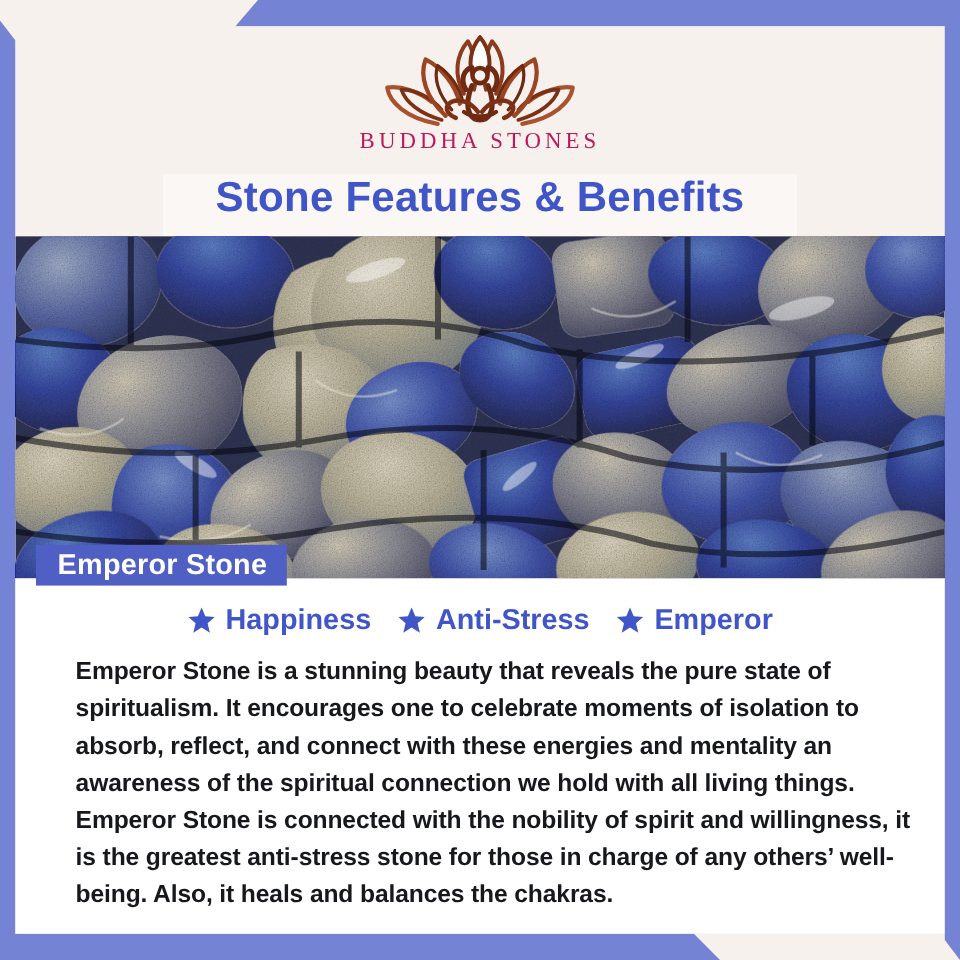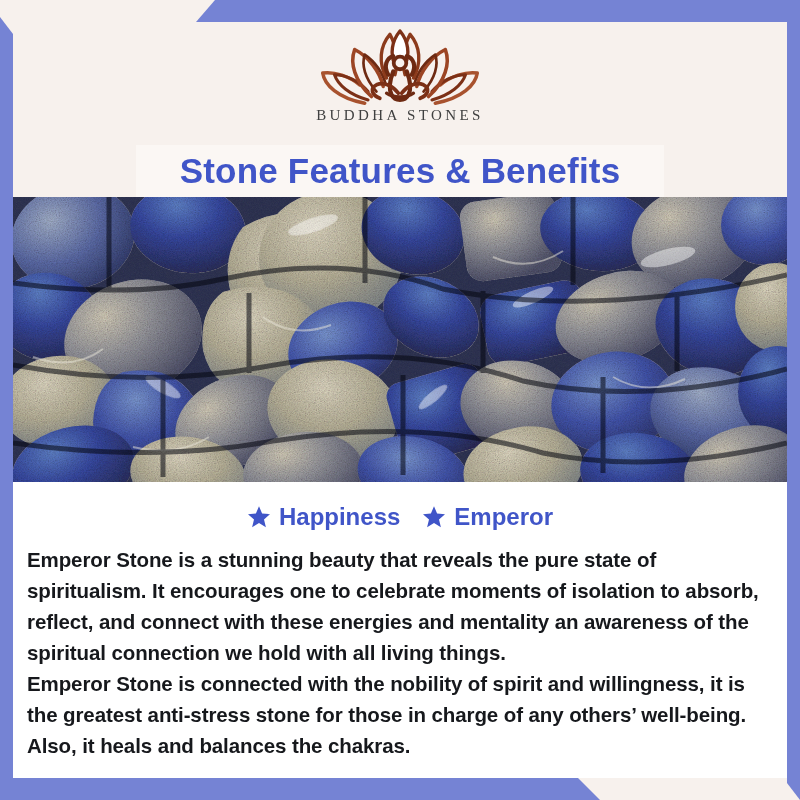--- a/index.html
+++ b/index.html
@@ -76,42 +76,42 @@
     padding-top: 4px;
     box-sizing: border-box;
   }
   .logo-mark {
     width: 168px;
     height: 84px;
     display: block;
   }
   .brand-name {
     font-family: "Liberation Serif", serif;
-    font-size: 15px;
+    font-size: 19px;
     letter-spacing: 3.4px;
-    color: #404040;
+    color: #be185d;
     margin-top: -3px;
   }
 
   
   .title-band {
     position: absolute;
     top: 123px; left: 0;
     width: 774px;
     height: 52px;
     display: flex;
     align-items: center;
     justify-content: center;
   }
   .title-plate {
     background: #fbf7f4;
     width: 528px;
     height: 52px;
     display: flex;
-    align-items: center;
+    align-items: flex-start;
     justify-content: center;
   }
   .title-text {
     font-size: 35px;
     font-weight: bold;
     color: #4055c8;
     letter-spacing: 0.2px;
     white-space: nowrap;
   }
 
@@ -179,20 +179,21 @@
     font-weight: bold;
     color: #4055c8;
     white-space: nowrap;
   }
   .copy {
     font-size: 20.5px;
     line-height: 31px;
     color: #16181c;
     font-weight: bold;
     letter-spacing: -0.1px;
+    margin-left: 36px;
   }
   .copy p {
     margin: 0;
   }
 </style>
 </head>
 <body>
 
 <div id="poster">
 
@@ -357,38 +358,49 @@
 
         <g stroke="#05070f" stroke-width="5" opacity="0.55" fill="none">
           <path d="M0 86 q120 16 210 -4 q120 -26 220 10 q150 30 344 -14"></path>
           <path d="M0 168 q130 24 250 2 q140 -26 260 14 q120 26 264 -12"></path>
           <path d="M0 246 q140 20 260 -2 q150 -24 270 12 q110 22 244 -10"></path>
           <path d="M96 0 v92 M352 0 v86 M560 0 v88 M236 96 v80 M470 94 v82 M664 96 v78 M150 180 v100 M390 178 v100 M590 180 v96"></path>
         </g>
       </svg>
     </div>
 
+    <div class="ribbon">
+      <span class="ribbon-text">Emperor Stone</span>
+    </div>
 
     <div class="body-panel">
 
       <div class="benefits">
         <div class="benefit">
           <span>
             <svg class="star" viewBox="0 0 24 24" xmlns="http://www.w3.org/2000/svg">
               <polygon points="12,1.2 15.1,8.6 23,9.2 17,14.4 18.9,22.2 12,18 5.1,22.2 7,14.4 1,9.2 8.9,8.6" fill="#4055c8"></polygon>
             </svg>
           </span>
           <span class="benefit-label">Happiness</span>
         </div>
         <div class="benefit">
           <span>
             <svg class="star" viewBox="0 0 24 24" xmlns="http://www.w3.org/2000/svg">
               <polygon points="12,1.2 15.1,8.6 23,9.2 17,14.4 18.9,22.2 12,18 5.1,22.2 7,14.4 1,9.2 8.9,8.6" fill="#4055c8"></polygon>
             </svg>
           </span>
+          <span class="benefit-label">Anti-Stress</span>
+        </div>
+        <div class="benefit">
+          <span>
+            <svg class="star" viewBox="0 0 24 24" xmlns="http://www.w3.org/2000/svg">
+              <polygon points="12,1.2 15.1,8.6 23,9.2 17,14.4 18.9,22.2 12,18 5.1,22.2 7,14.4 1,9.2 8.9,8.6" fill="#4055c8"></polygon>
+            </svg>
+          </span>
           <span class="benefit-label">Emperor</span>
         </div>
       </div>
 
       <div class="copy">
         <p>Emperor Stone is a stunning beauty that reveals the pure state of spiritualism. It encourages one to celebrate moments of isolation to absorb, reflect, and connect with these energies and mentality an awareness of the spiritual connection we hold with all living things.</p>
         <p>Emperor Stone is connected with the nobility of spirit and willingness, it is the greatest anti-stress stone for those in charge of any others’ well-being. Also, it heals and balances the chakras.</p>
       </div>
 
     </div>

